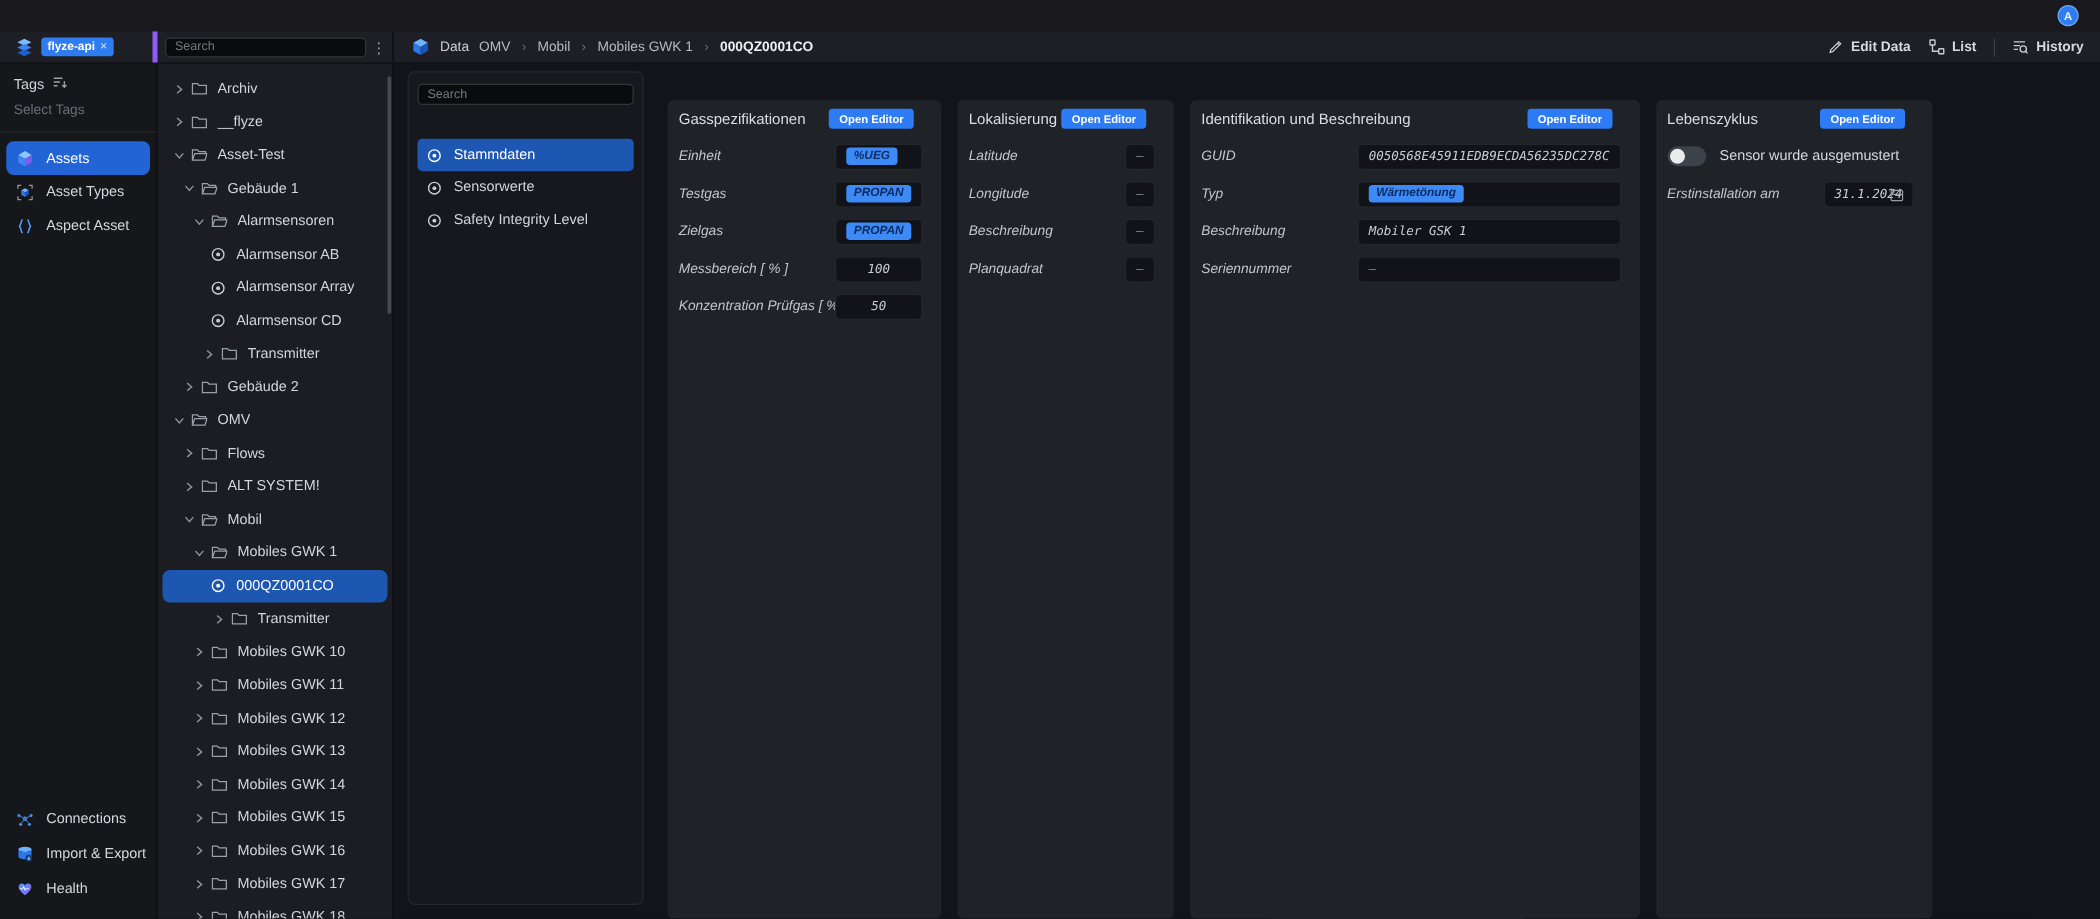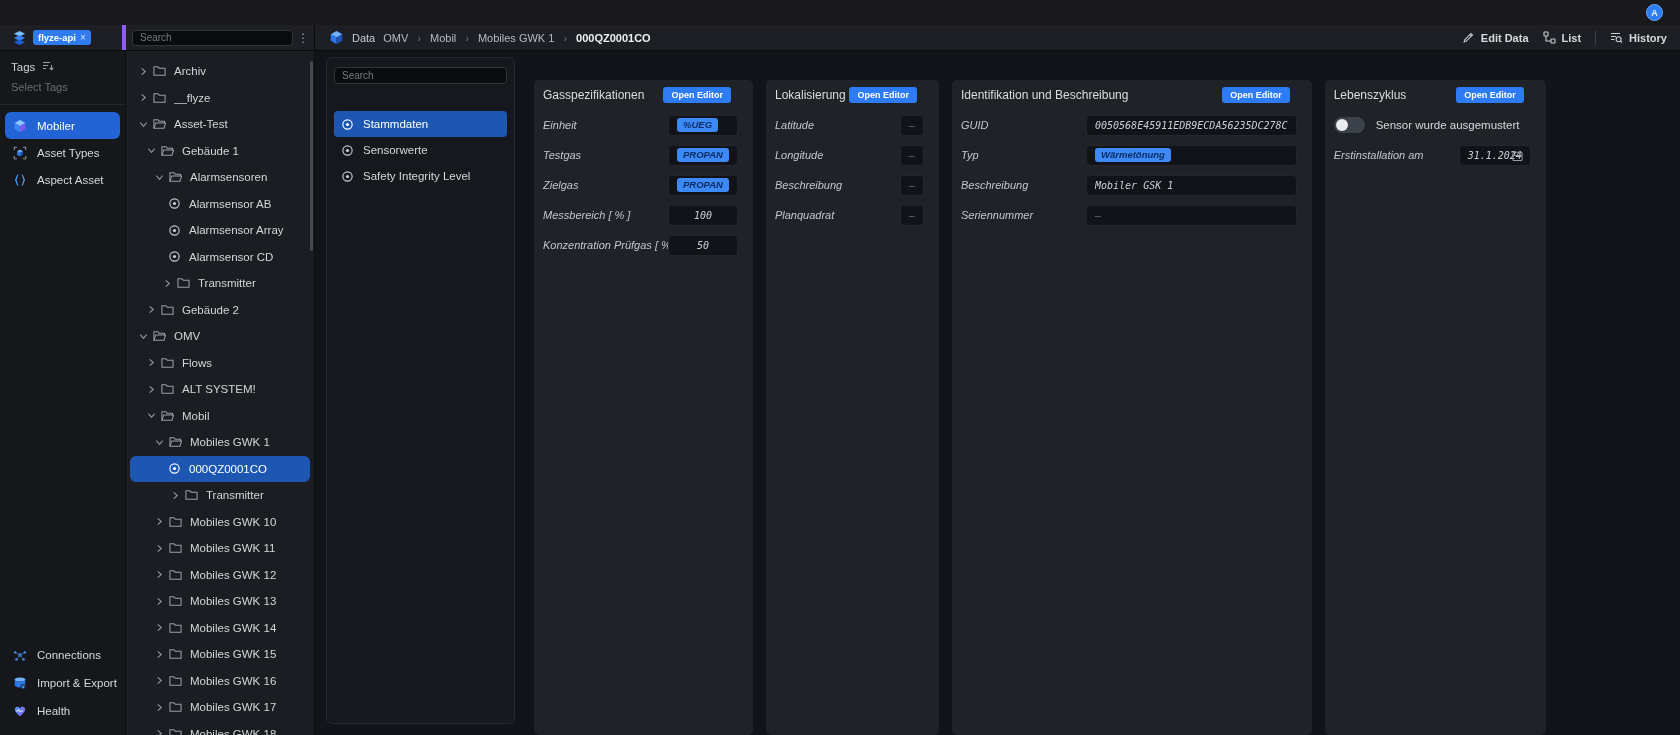--- a/index.html
+++ b/index.html
@@ -181,21 +181,21 @@
     <div class="select-tags">Select Tags</div>
     <div class="nav">
       <div class="nav-item active">
         <span class="icon16">
           <svg width="14" height="14" viewBox="0 0 16 16">
               <path d="M8 1 L14.2 4.5 L8 8 L1.8 4.5 Z" fill="#8ec5ff"></path>
               <path d="M1.8 4.5 L8 8 L8 15 L1.8 11.5 Z" fill="#3f86f0"></path>
               <path d="M14.2 4.5 L8 8 L8 15 L14.2 11.5 Z" fill="#7c5cf0"></path>
             </svg>
         </span>
-        <span>Mobiler</span>
+        <span>Assets</span>
       </div>
       <div class="nav-item">
         <span class="icon16">
           <svg width="14" height="14" viewBox="0 0 16 16">
               <path d="M4.5 1.5 H1.5 V4.5 M11.5 1.5 H14.5 V4.5 M4.5 14.5 H1.5 V11.5 M11.5 14.5 H14.5 V11.5" fill="none" stroke="#8e939a" stroke-width="1.2"></path>
               <path d="M8 4 L11.4 6 L8 8 L4.6 6 Z" fill="#6fb0ff"></path>
               <path d="M4.6 6 L8 8 L8 12 L4.6 10 Z" fill="#2e77e8"></path>
               <path d="M11.4 6 L8 8 L8 12 L11.4 10 Z" fill="#1b55b8"></path>
             </svg>
         </span>

